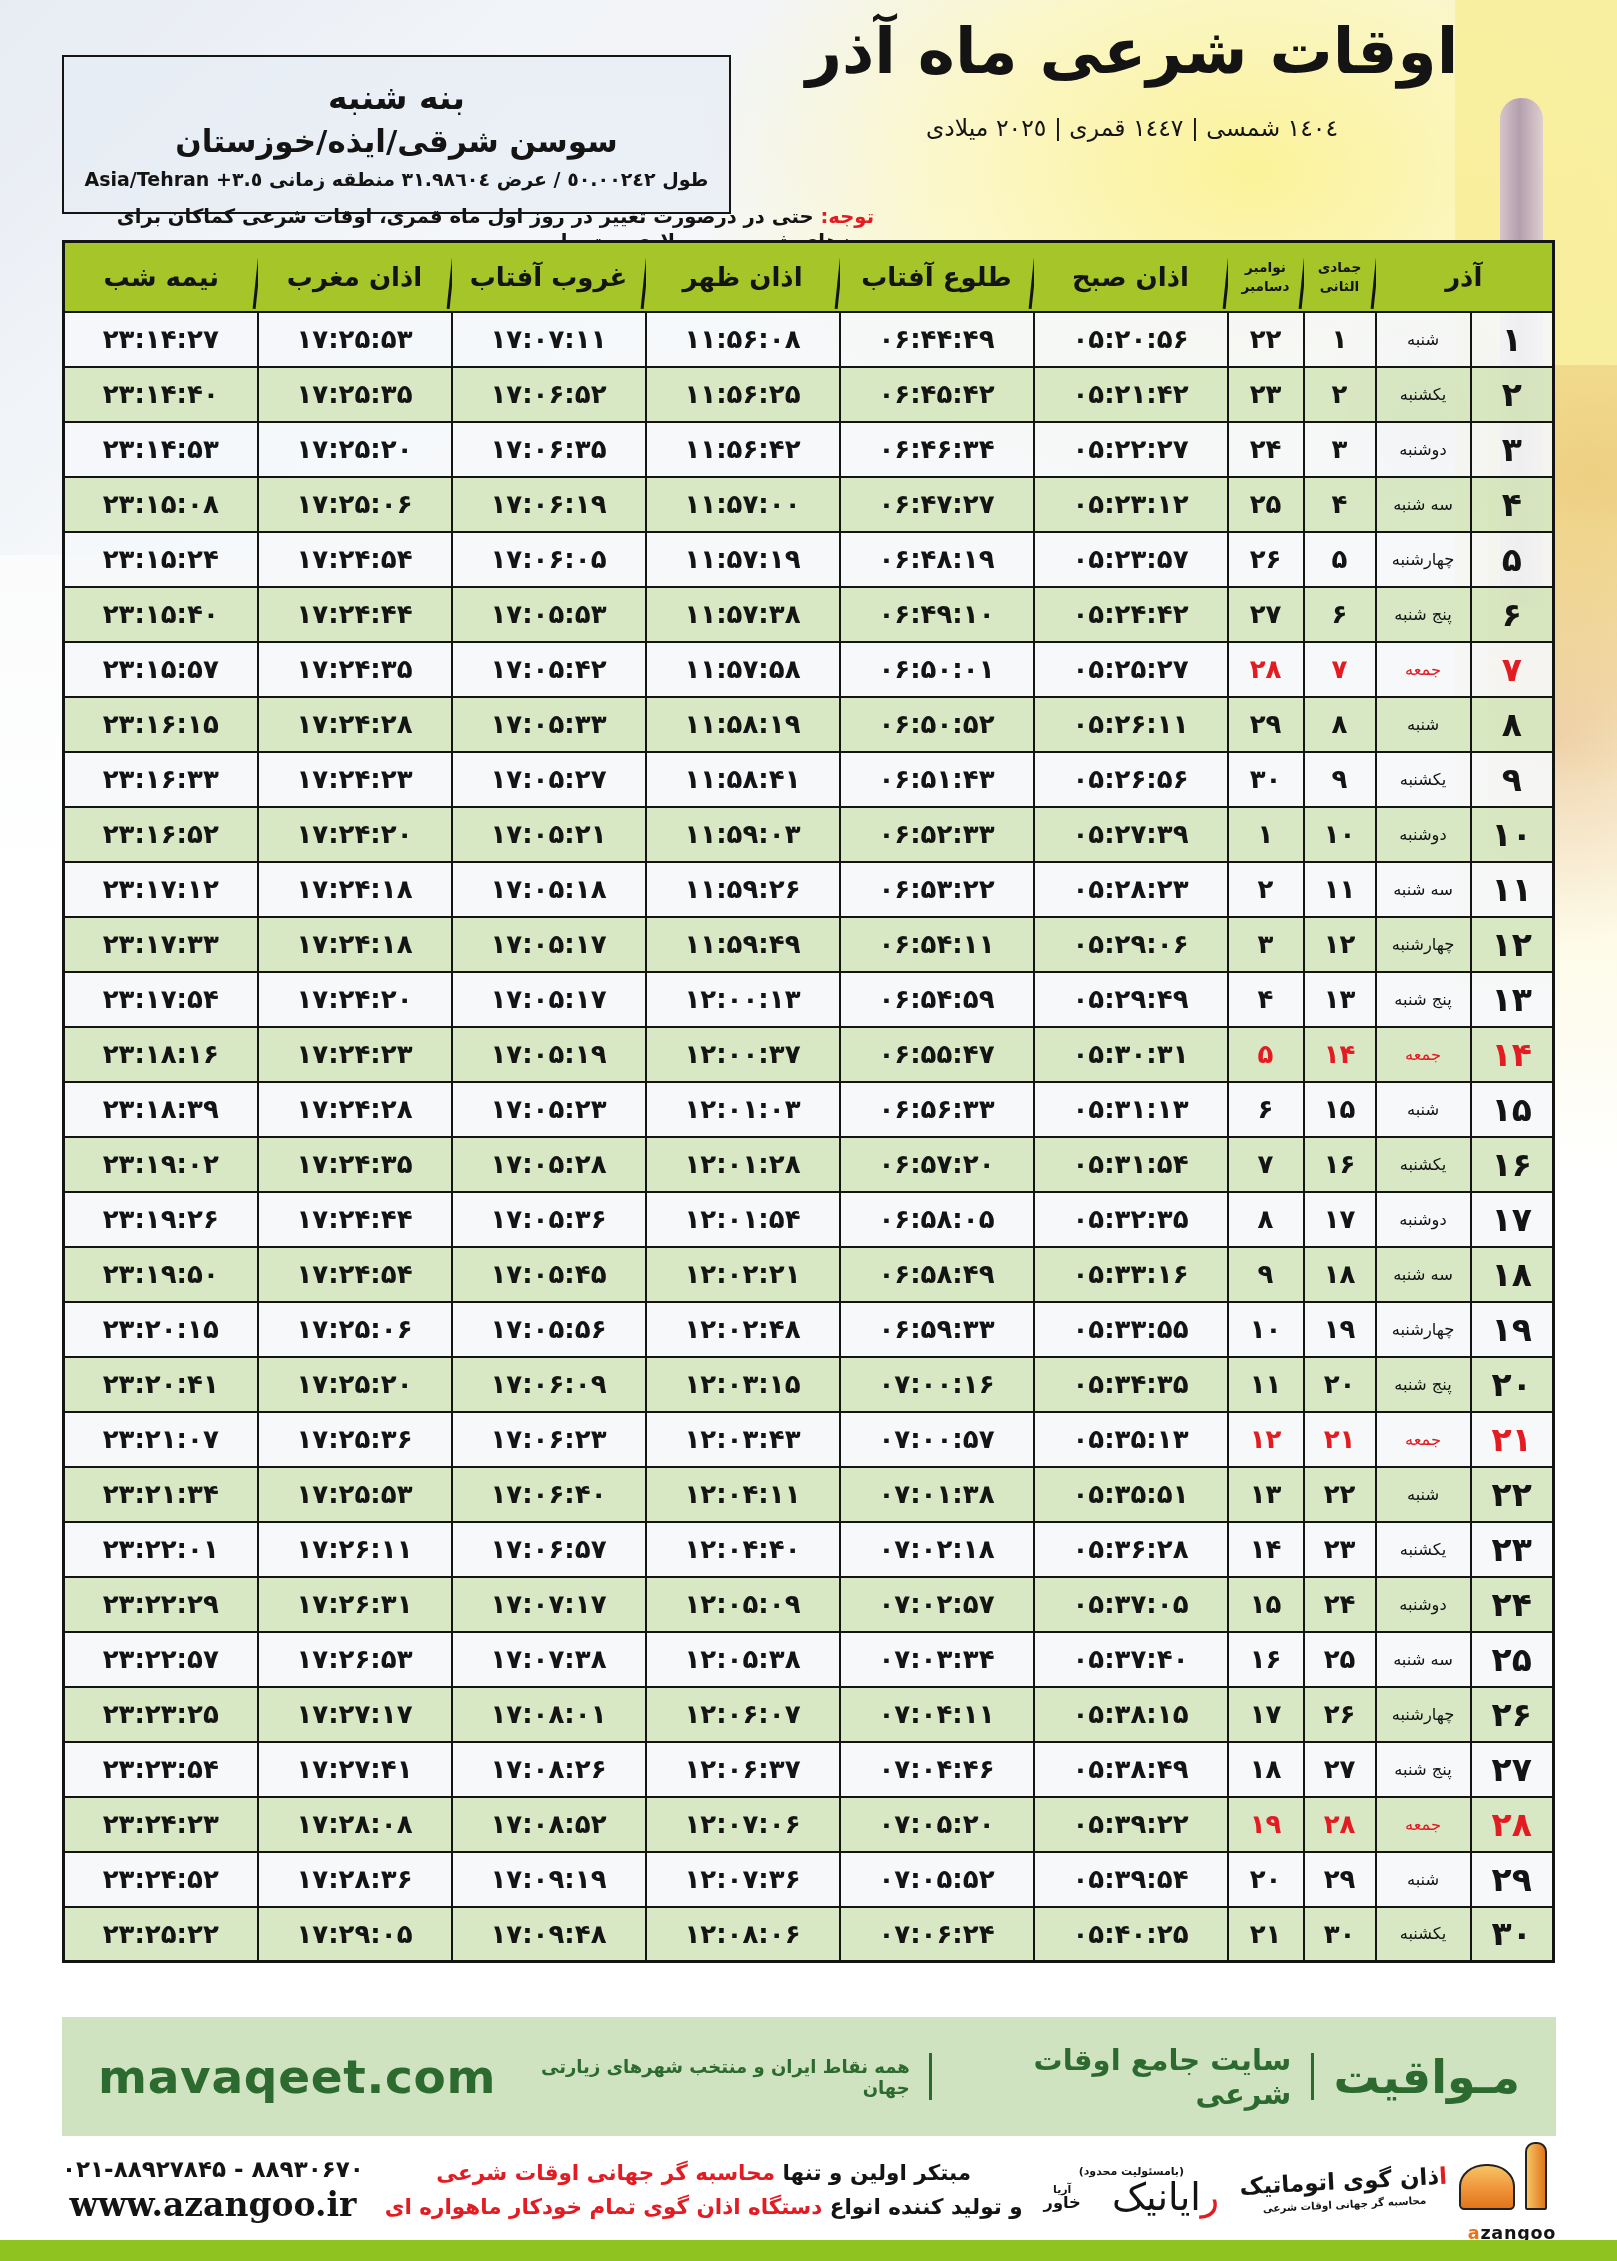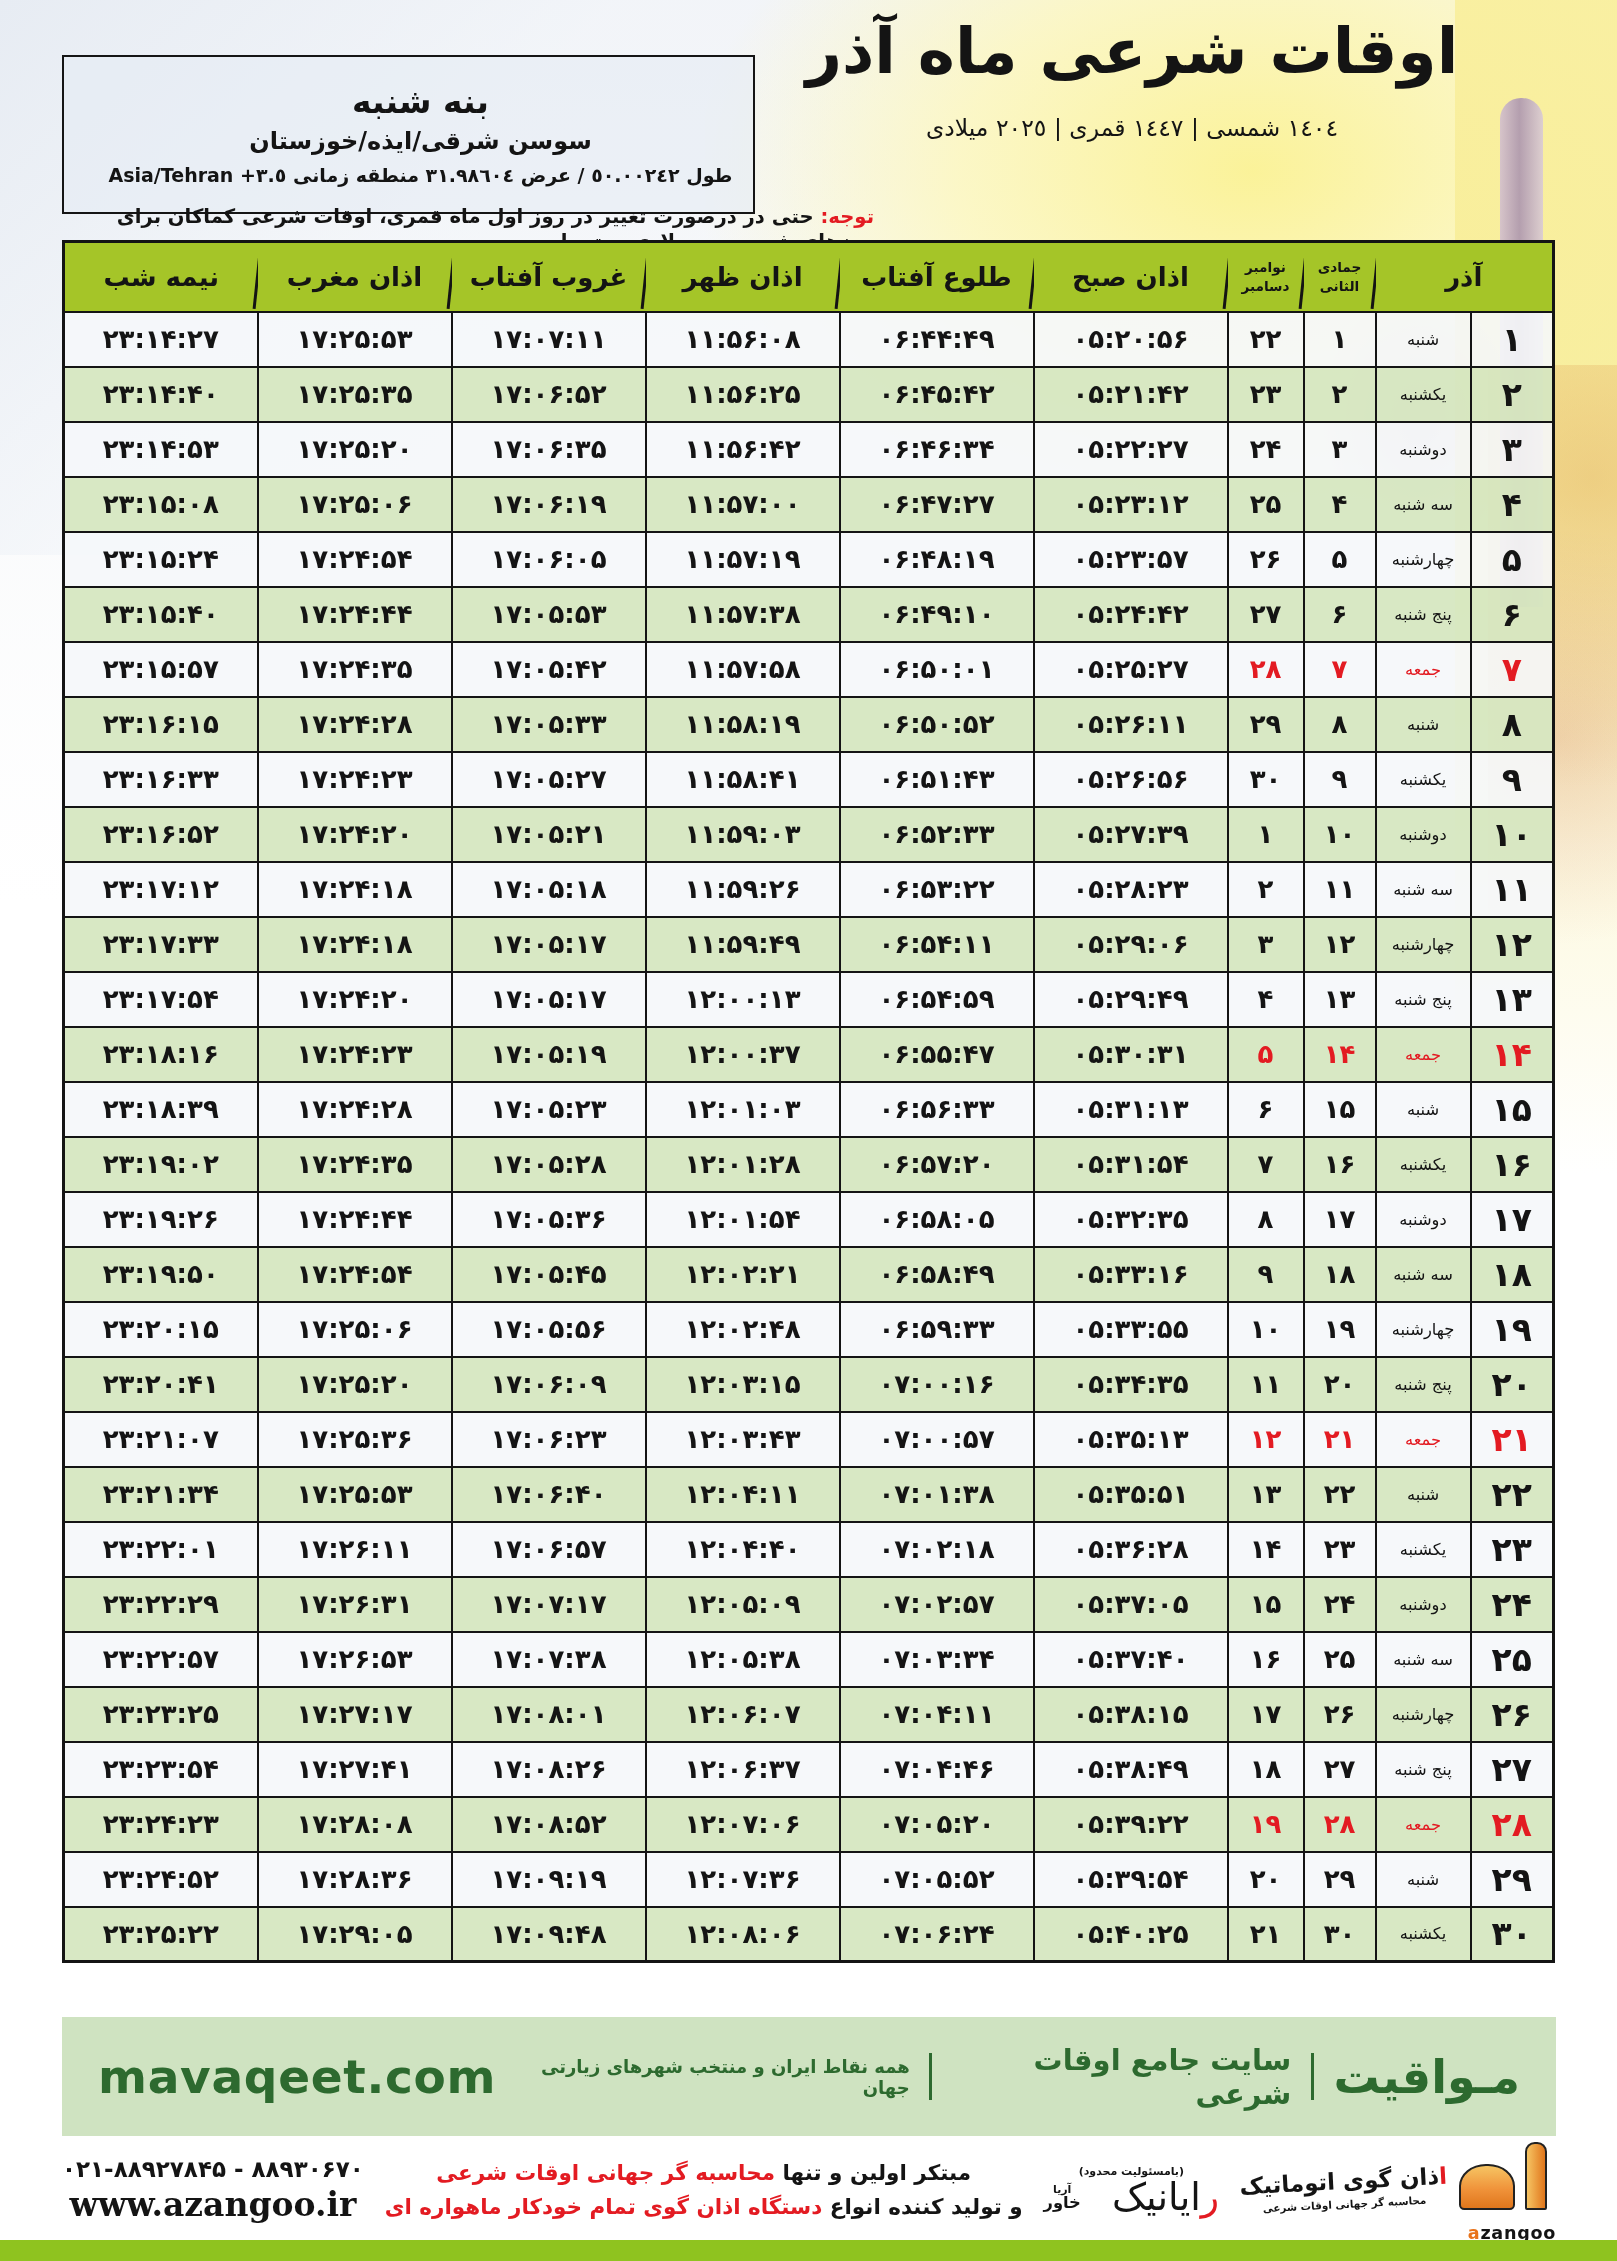--- a/index.html
+++ b/index.html
@@ -20,23 +20,23 @@
   .bg-swirl{position:absolute;top:365px;right:0;width:130px;height:620px;
         background:radial-gradient(circle at 80% 18%,rgba(219,147,72,.35),transparent 60%),
                    radial-gradient(circle at 55% 60%,rgba(201,97,66,.22),transparent 55%);}
   
   .title-block{position:absolute;top:13px;right:78px;width:816px;text-align:center;}
   .main-title{font-size:63px;font-weight:bold;line-height:1.25;}
   .subtitle{font-size:29px;font-weight:bold;margin-top:2.6px;}
   .date-line{font-size:23.5px;margin-top:22px;font-weight:500;}
   .location-box{position:absolute;top:55px;left:62px;width:665px;height:155px;
         border:2.6px solid #151515;background:rgba(229,236,244,.62);
-        display:flex;flex-direction:column;align-items:center;justify-content:center;text-align:center;padding-left:24px;}
+        display:flex;flex-direction:column;align-items:center;justify-content:center;text-align:center;}
   .loc-weekday{font-size:33px;font-weight:bold;line-height:1.15;}
-  .loc-place{font-size:24px;font-weight:600;margin-top:6.5px;}
+  .loc-place{font-size:31px;font-weight:600;margin-top:6.5px;}
   .loc-coords{font-size:19px;font-weight:bold;margin-top:9px;}
   .notice{position:absolute;top:204px;left:62px;width:812px;text-align:right;
         font-size:19.6px;font-weight:bold;line-height:1.3;}
   .red{color:#e31b22;}
   
   table.times{position:absolute;top:240px;left:62px;width:1491px;border-collapse:collapse;
         table-layout:fixed;direction:rtl;border:3.9px solid #141414;}
   .times th,.times td{border:2px solid #141414;text-align:center;vertical-align:middle;padding:0;overflow:hidden;}
   .times td{border-top-width:2.6px;border-bottom-width:2.6px;}
   .times thead th{height:65px;background:#a5c528;font-weight:bold;font-size:26px;

